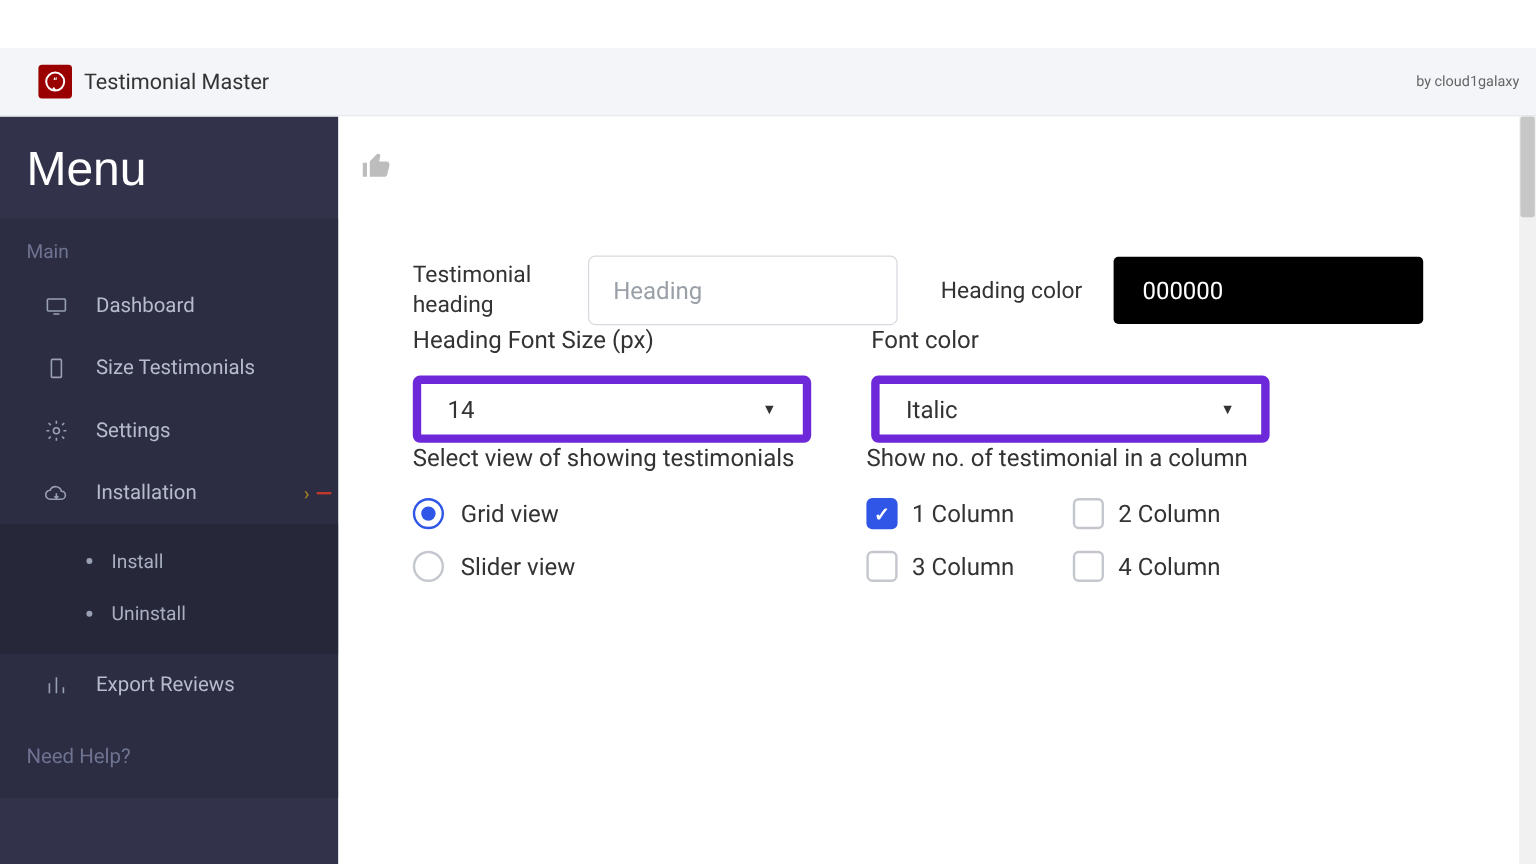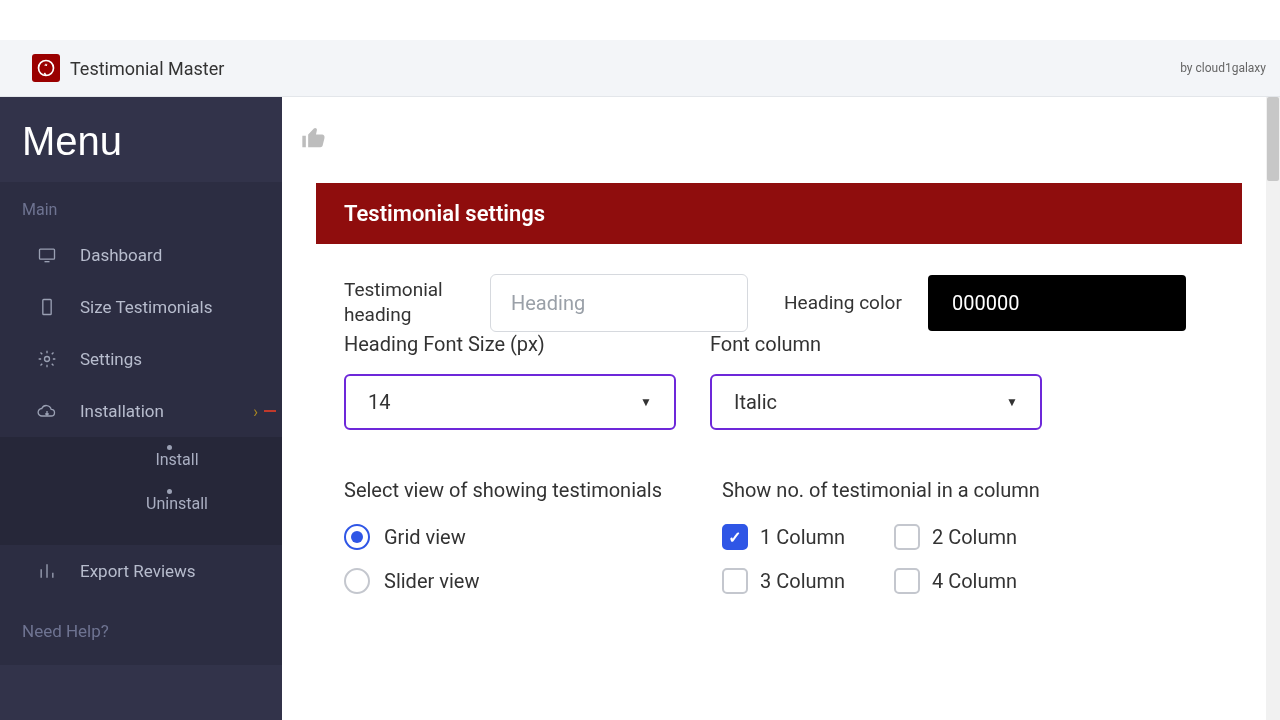--- a/index.html
+++ b/index.html
@@ -30,21 +30,21 @@
     display: flex; align-items: center; height: 52px; padding-left: 36px;
     font-size: 17px; color: #b7bccd; cursor: pointer; position: relative;
   }
   .menu-item .mi-icon { width: 22px; height: 22px; margin-right: 22px; display: flex; align-items: center; justify-content: center; }
   .menu-item .mi-icon svg { width: 20px; height: 20px; stroke: #9aa0b3; fill: none; stroke-width: 1.6; }
   .menu-item.open .chev { position: absolute; right: 24px; color: #a82; font-size: 16px; }
   .red-dash { position: absolute; right: 6px; width: 12px; height: 2px; background: #c0392b; top: 50%; transform: translateY(-50%); }
   .sub-items { background: #262739; padding: 8px 0 12px 0; }
   .sub-item {
     display: flex; align-items: center; height: 44px; padding-left: 72px;
-    font-size: 16px; color: #a9aec1; cursor: pointer; flex-direction: column;
+    font-size: 16px; color: #a9aec1; cursor: pointer;
   }
   .sub-item .bullet { width: 5px; height: 5px; background: #9aa0b3; border-radius: 50%; margin-right: 16px; }
   .need-help { padding: 24px 22px; font-size: 17px; color: #6e7391; background: #2c2d42; }
 
   .main { flex: 1; background: #fff; position: relative; }
   .main-top { height: 86px; display: flex; align-items: center; padding-left: 18px; }
   .thumbs-icon svg { width: 28px; height: 28px; fill: #bdbdbd; }
 
   .card {
     margin: 0 38px 0 34px; background: #fff;
@@ -62,25 +62,25 @@
     width: 258px; height: 58px; border: 1px solid #d6d9de; border-radius: 6px;
     font-size: 20px; color: #333; padding: 0 20px; outline: none;
   }
   .input-text::placeholder { color: #9aa0a8; }
   .heading-color-label { margin-left: 36px; width: 144px; }
   .color-box {
     width: 258px; height: 56px; background: #000000; color: #fff; border-radius: 4px;
     display: flex; align-items: center; padding-left: 24px; font-size: 20px;
   }
 
-  .row2 { display: flex; gap: 34px; margin-bottom: 48px; }
+  .row2 { display: flex; gap: 50px; }
   .field-col { display: flex; flex-direction: column; }
   .select-label { font-size: 20px; color: #333; margin-bottom: 18px; }
   .select-box {
-    width: 332px; height: 56px; border: 2px solid #6d28d9; border-radius: 6px;
+    width: 332px; height: 56px; border: 7px solid #6d28d9; border-radius: 6px;
     font-size: 20px; color: #333; padding: 0 22px; display: flex; align-items: center;
     justify-content: space-between; cursor: pointer; position: relative;
   }
   .select-box .caret { font-size: 12px; color: #333; }
 
   .row3 { display: flex; gap: 60px; }
   .group-label { font-size: 20px; color: #333; margin-bottom: 22px; }
   .radio-row { display: flex; align-items: center; margin-bottom: 18px; cursor: pointer; }
   .radio-outer {
     width: 26px; height: 26px; border-radius: 50%; border: 2px solid #c4c7ce;
@@ -192,40 +192,39 @@
   <div class="main">
     <div class="main-top">
       <span class="thumbs-icon">
         <svg viewBox="0 0 24 24">
             <path d="M2 20h3V10H2v10zm19-9c0-1.1-.9-2-2-2h-5.3l.8-3.8c.1-.5-.1-1-.4-1.3-.6-.6-1.6-.6-2.2 0L7 9v11h10.5c.9 0 1.7-.6 1.9-1.5l1.5-6c.1-.4.1-.7.1-1.5z"></path>
           </svg>
       </span>
     </div>
 
     <div class="card">
-      <div class="card-header">Testimonial settings</div>
       <div class="card-body">
 
         <div class="row1">
           <div class="field-label heading-label">Testimonial heading</div>
           <input class="input-text" placeholder="Heading" style="">
           <div class="field-label heading-color-label">Heading color</div>
           <div class="color-box">000000</div>
         </div>
 
         <div class="row2">
           <div class="field-col">
             <div class="select-label">Heading Font Size (px)</div>
             <div class="select-box">
               <span>14</span>
               <span class="caret">▼</span>
             </div>
           </div>
           <div class="field-col">
-            <div class="select-label">Font column</div>
+            <div class="select-label">Font color</div>
             <div class="select-box">
               <span>Italic</span>
               <span class="caret">▼</span>
             </div>
           </div>
         </div>
 
         <div class="row3">
           <div class="field-col">
             <div class="group-label">Select view of showing testimonials</div>

